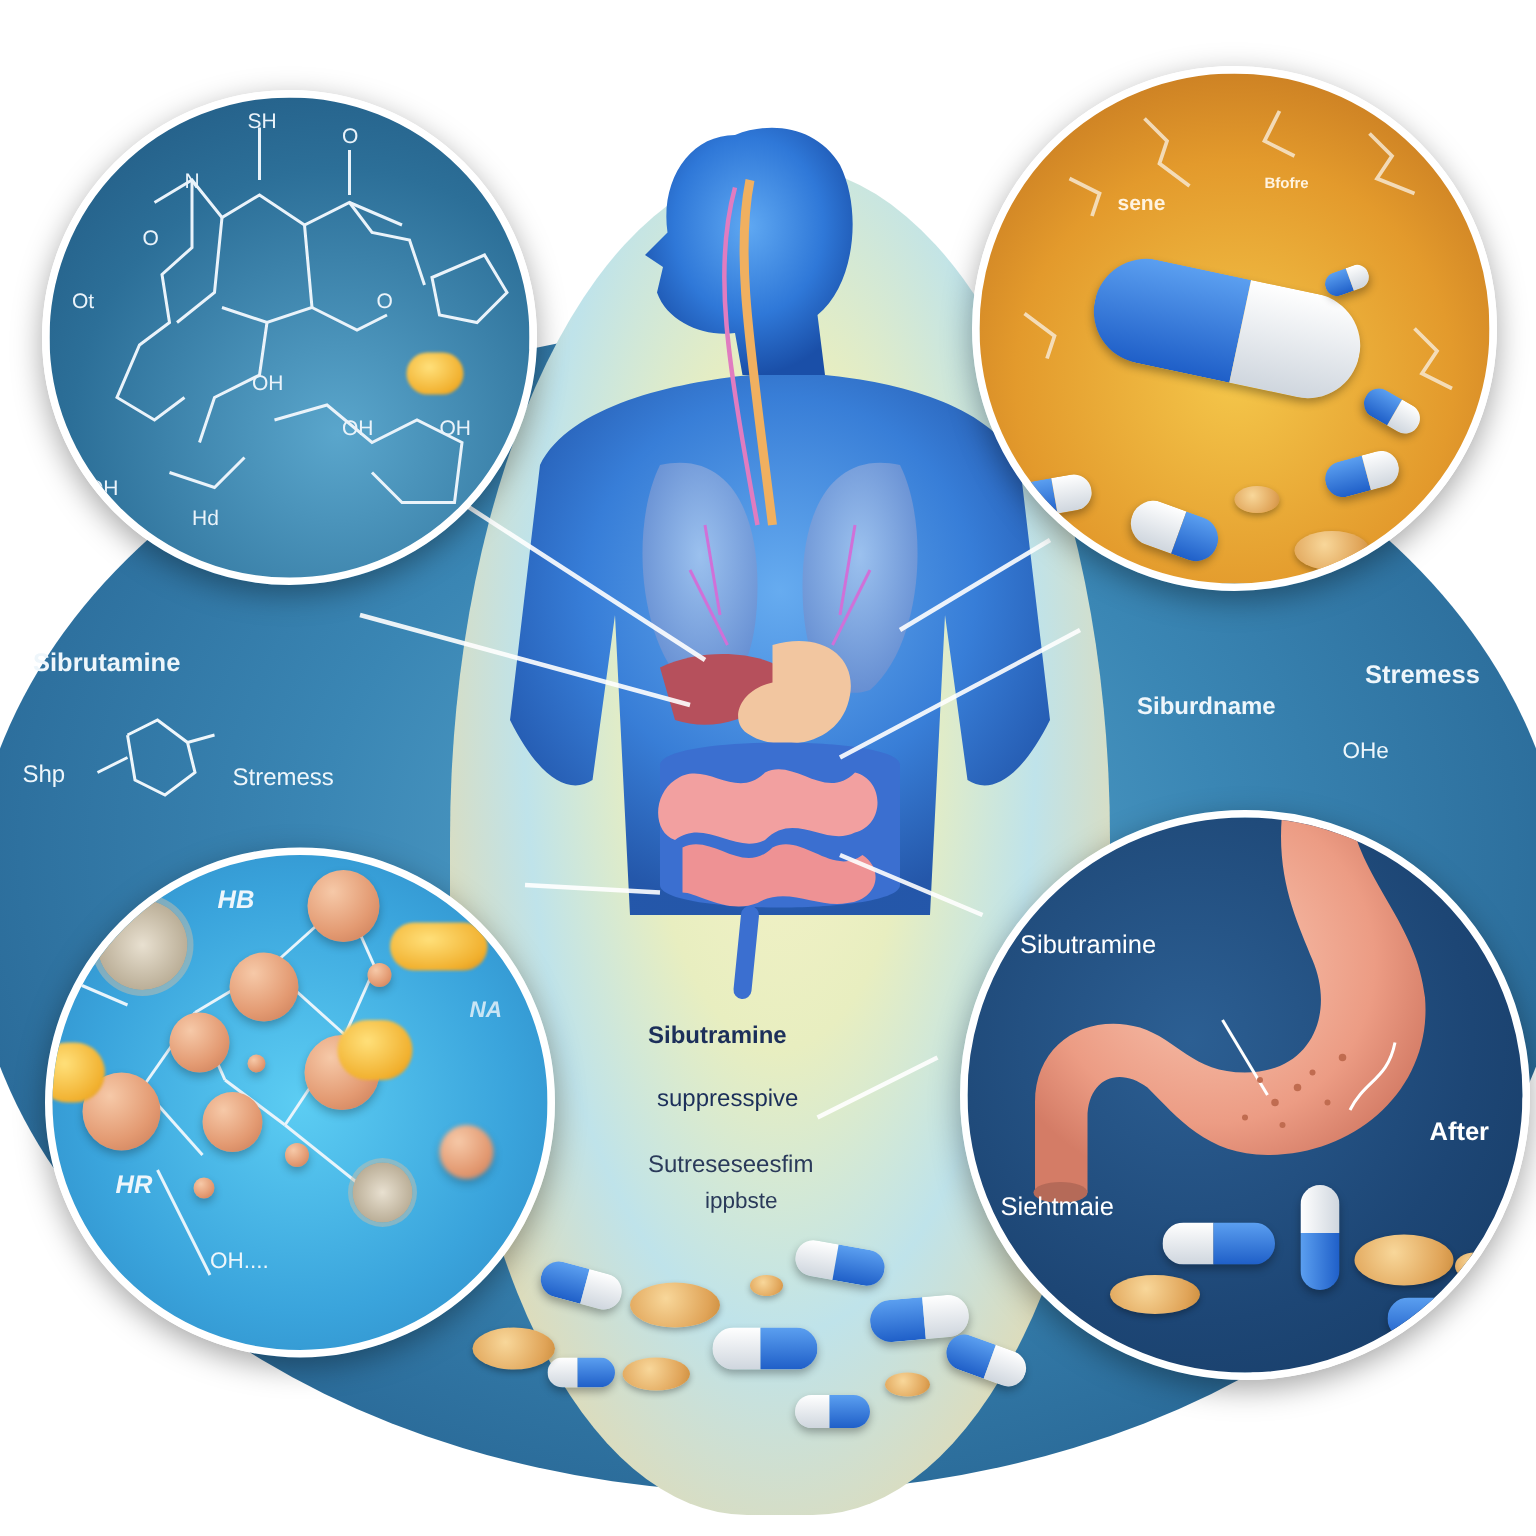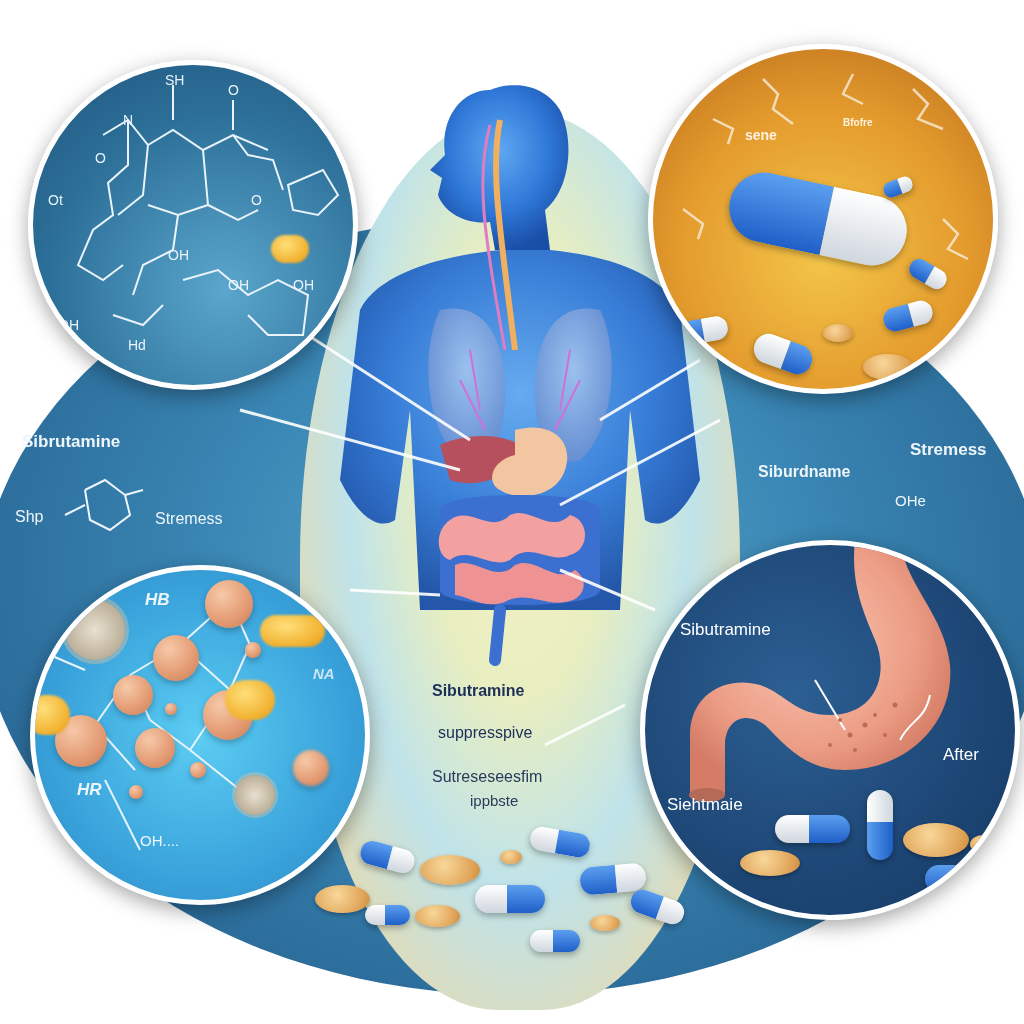--- a/index.html
+++ b/index.html
@@ -208,21 +208,21 @@
         <circle cx="205" cy="190" r="2.5"></circle>
       <circle cx="185" cy="200" r="2"></circle>
         <circle cx="240" cy="190" r="2"></circle>
         <circle cx="195" cy="175" r="2"></circle>
       <circle cx="250" cy="160" r="2.5"></circle>
         <circle cx="210" cy="205" r="2"></circle>
     </g>
     <path d="M285 150 C280 175 265 175 255 195" stroke="#ffffff" stroke-width="2" fill="none"></path>
   </svg>
   <span class="lbl" style="left:35px;top:75px;font-size:17px;font-weight:normal;color:#ffffff;">Sibutramine</span>
-  <span class="lbl" style="left:298px;top:200px;font-size:17px;font-weight:normal;color:#ffffff;">After</span>
+  <span class="lbl" style="left:308px;top:200px;font-size:17px;font-weight:bold;color:#ffffff;">After</span>
   <span class="lbl" style="left:22px;top:250px;font-size:17px;font-weight:normal;color:#ffffff;">Siehtmaie</span>
   <div class="pill" style="left:130px;top:270px;width:75px;height:28px;">
       <div class="b" style="left:0;right:auto;width:45%"></div>
       <div class="a" style="left:auto;right:0;width:55%"></div>
     </div>
   <div class="pill" style="left:222px;top:245px;width:26px;height:70px;border-radius:14px;">
       <div style="position:absolute;left:0;right:0;top:0;height:45%;background:linear-gradient(90deg,#ffffff,#cfd6de);"></div>
       <div style="position:absolute;left:0;right:0;bottom:0;height:55%;background:linear-gradient(90deg,#5b9ff0,#1f5fc8);"></div>
     </div>
   <div class="pill" style="left:280px;top:320px;width:70px;height:28px;">

